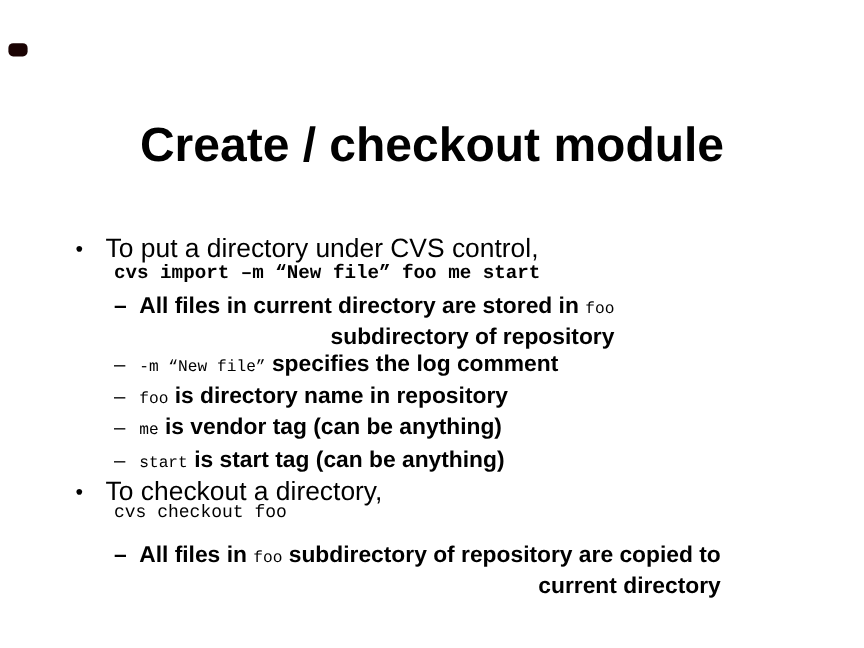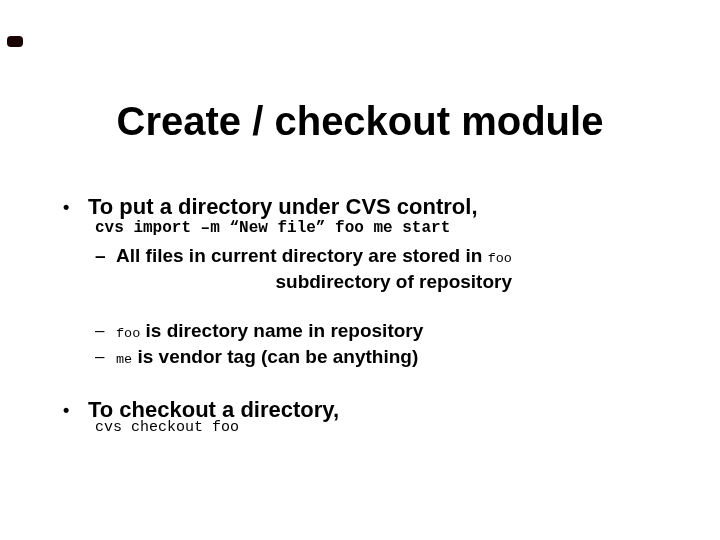--- a/index.html
+++ b/index.html
@@ -31,21 +31,21 @@
     line-height:1.05;
     letter-spacing:0px;
     white-space:nowrap;
   }
 
   .row{position:absolute;white-space:nowrap;}
 
   .heading-row{
     left:63px;
     font-size:22px;
-    font-weight:bold;
+    font-weight:normal;
     line-height:22px;
   }
   .heading-row .bullet{
     display:inline-block;
     width:25px;
     font-size:18px;
     vertical-align:top;
     line-height:22px;
   }
 
@@ -97,30 +97,39 @@
   <div class="row heading-row" style="top:164px;">
     <span class="bullet">•</span><span>To put a directory under CVS control,</span>
   </div>
 
   <div class="row code-line bold" style="top:188px;">cvs import –m “New file” foo me start</div>
 
   <div class="row sub-item" style="top:212px;">
     <span class="dash">–</span><span class="body"><span>All files in current directory are stored in </span><span class="inline-code">foo</span><br><span>subdirectory of repository</span></span>
   </div>
 
+  <div class="row sub-item" style="top:260px;">
+    <span class="dash light">–</span><span class="body"><span class="inline-code">-m “New file”</span><span> specifies the log comment</span></span>
+  </div>
 
   <div class="row sub-item" style="top:287px;">
     <span class="dash light">–</span><span class="body"><span class="inline-code">foo</span><span> is directory name in repository</span></span>
   </div>
 
   <div class="row sub-item" style="top:313px;">
     <span class="dash light">–</span><span class="body"><span class="inline-code">me</span><span> is vendor tag (can be anything)</span></span>
   </div>
 
+  <div class="row sub-item" style="top:340px;">
+    <span class="dash light">–</span><span class="body"><span class="inline-code">start</span><span> is start tag (can be anything)</span></span>
+  </div>
 
   <div class="row heading-row" style="top:367px;">
     <span class="bullet">•</span><span>To checkout a directory,</span>
   </div>
 
   <div class="row code-line regular" style="top:388px;">cvs checkout foo</div>
 
+  <div class="row sub-item" style="top:419px;">
+    <span class="dash">–</span><span class="body"><span>All files in </span><span class="inline-code">foo</span><span> subdirectory of repository are copied to</span><br><span>current directory</span></span>
+  </div>
 
 </div>
 
 </body></html>

